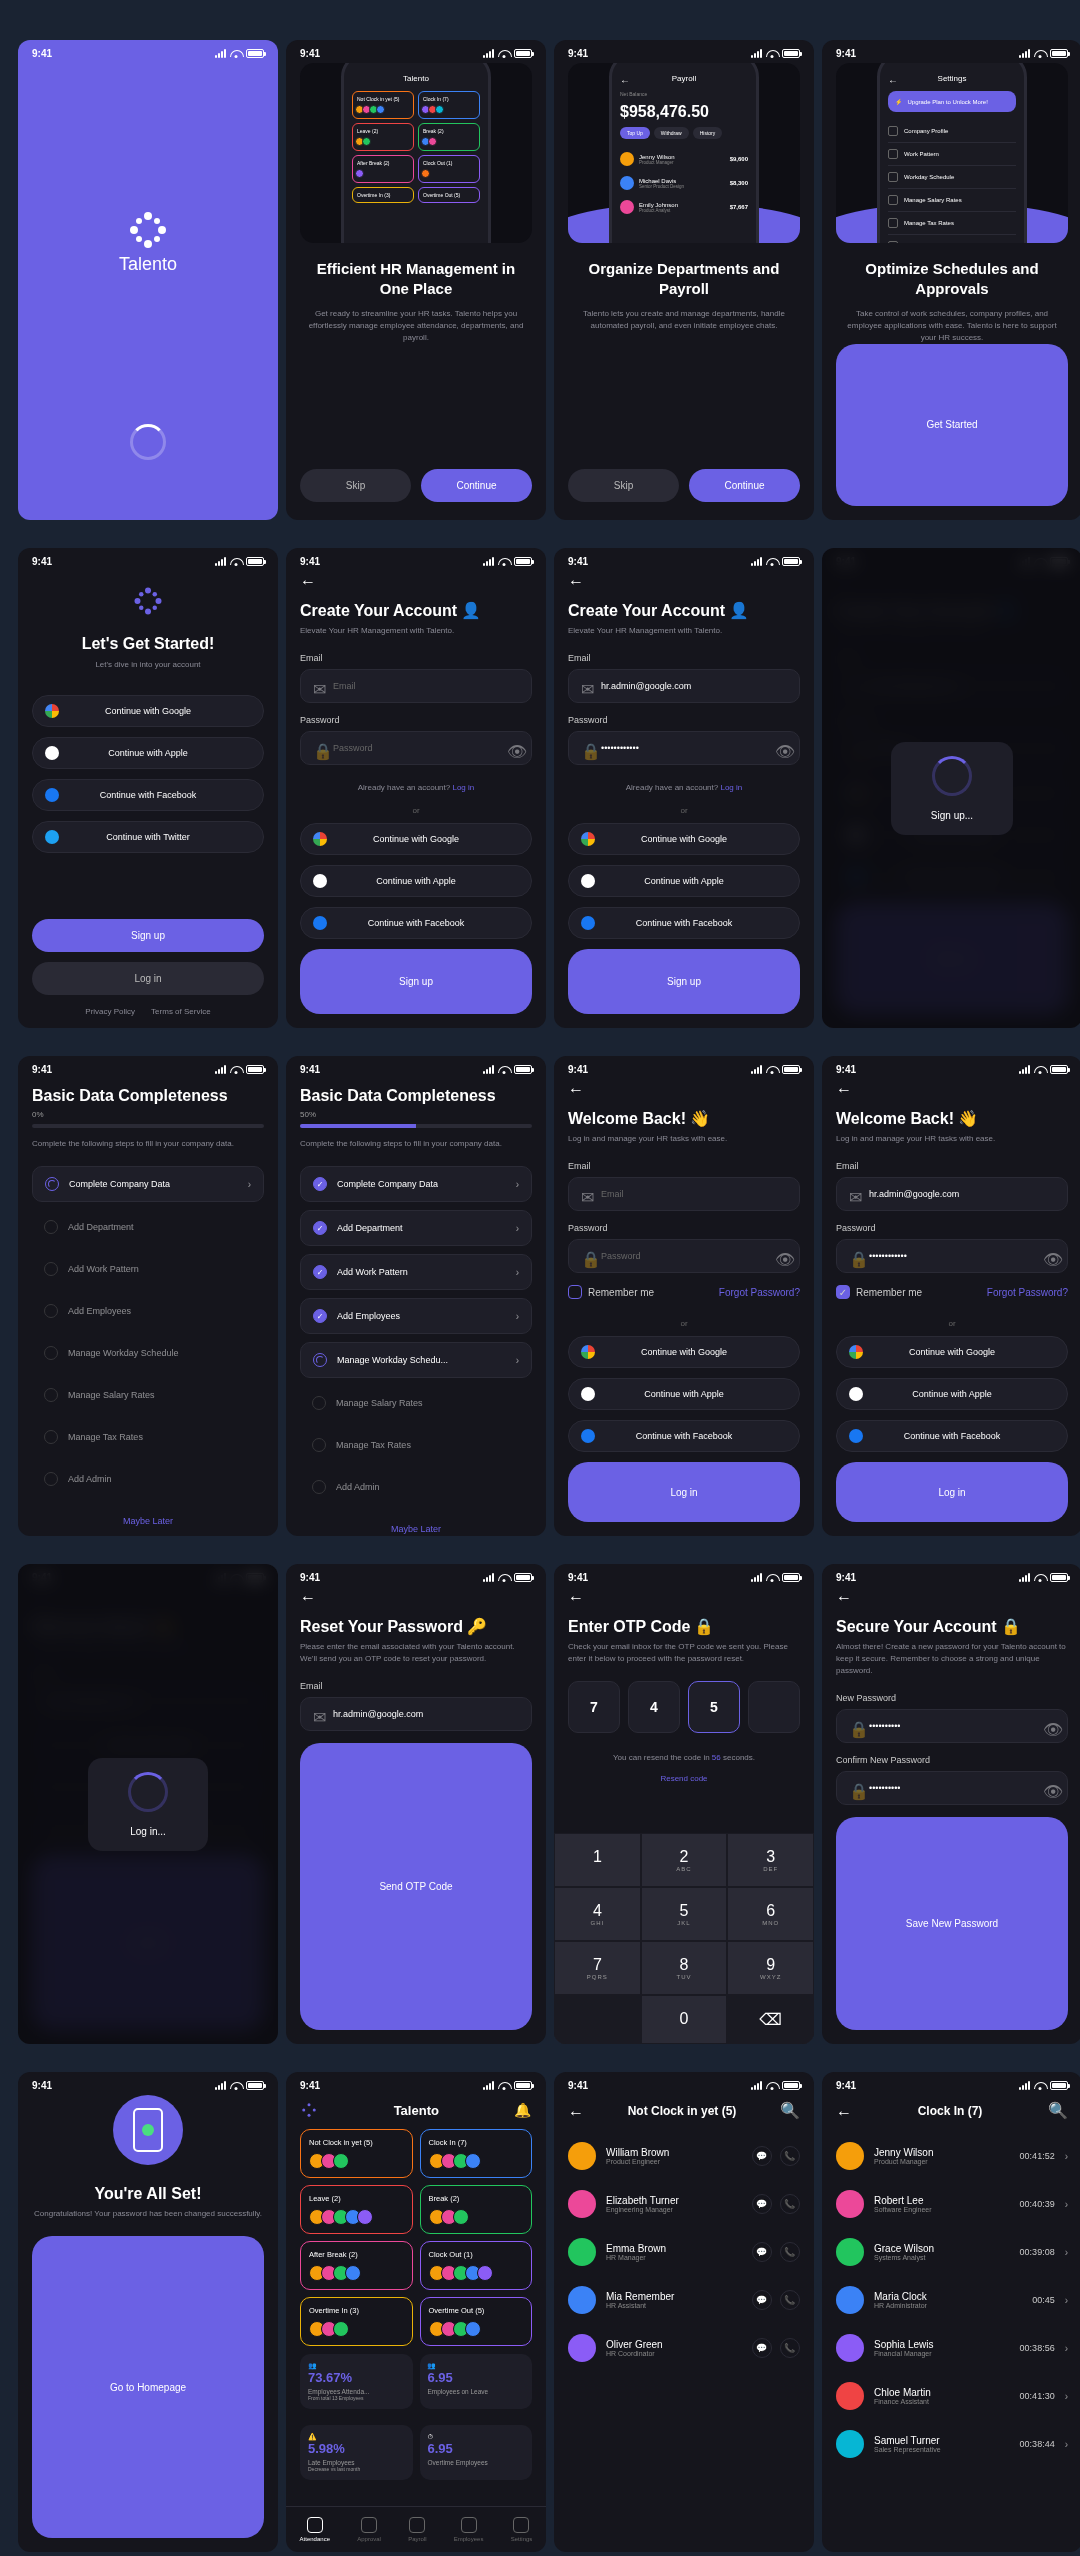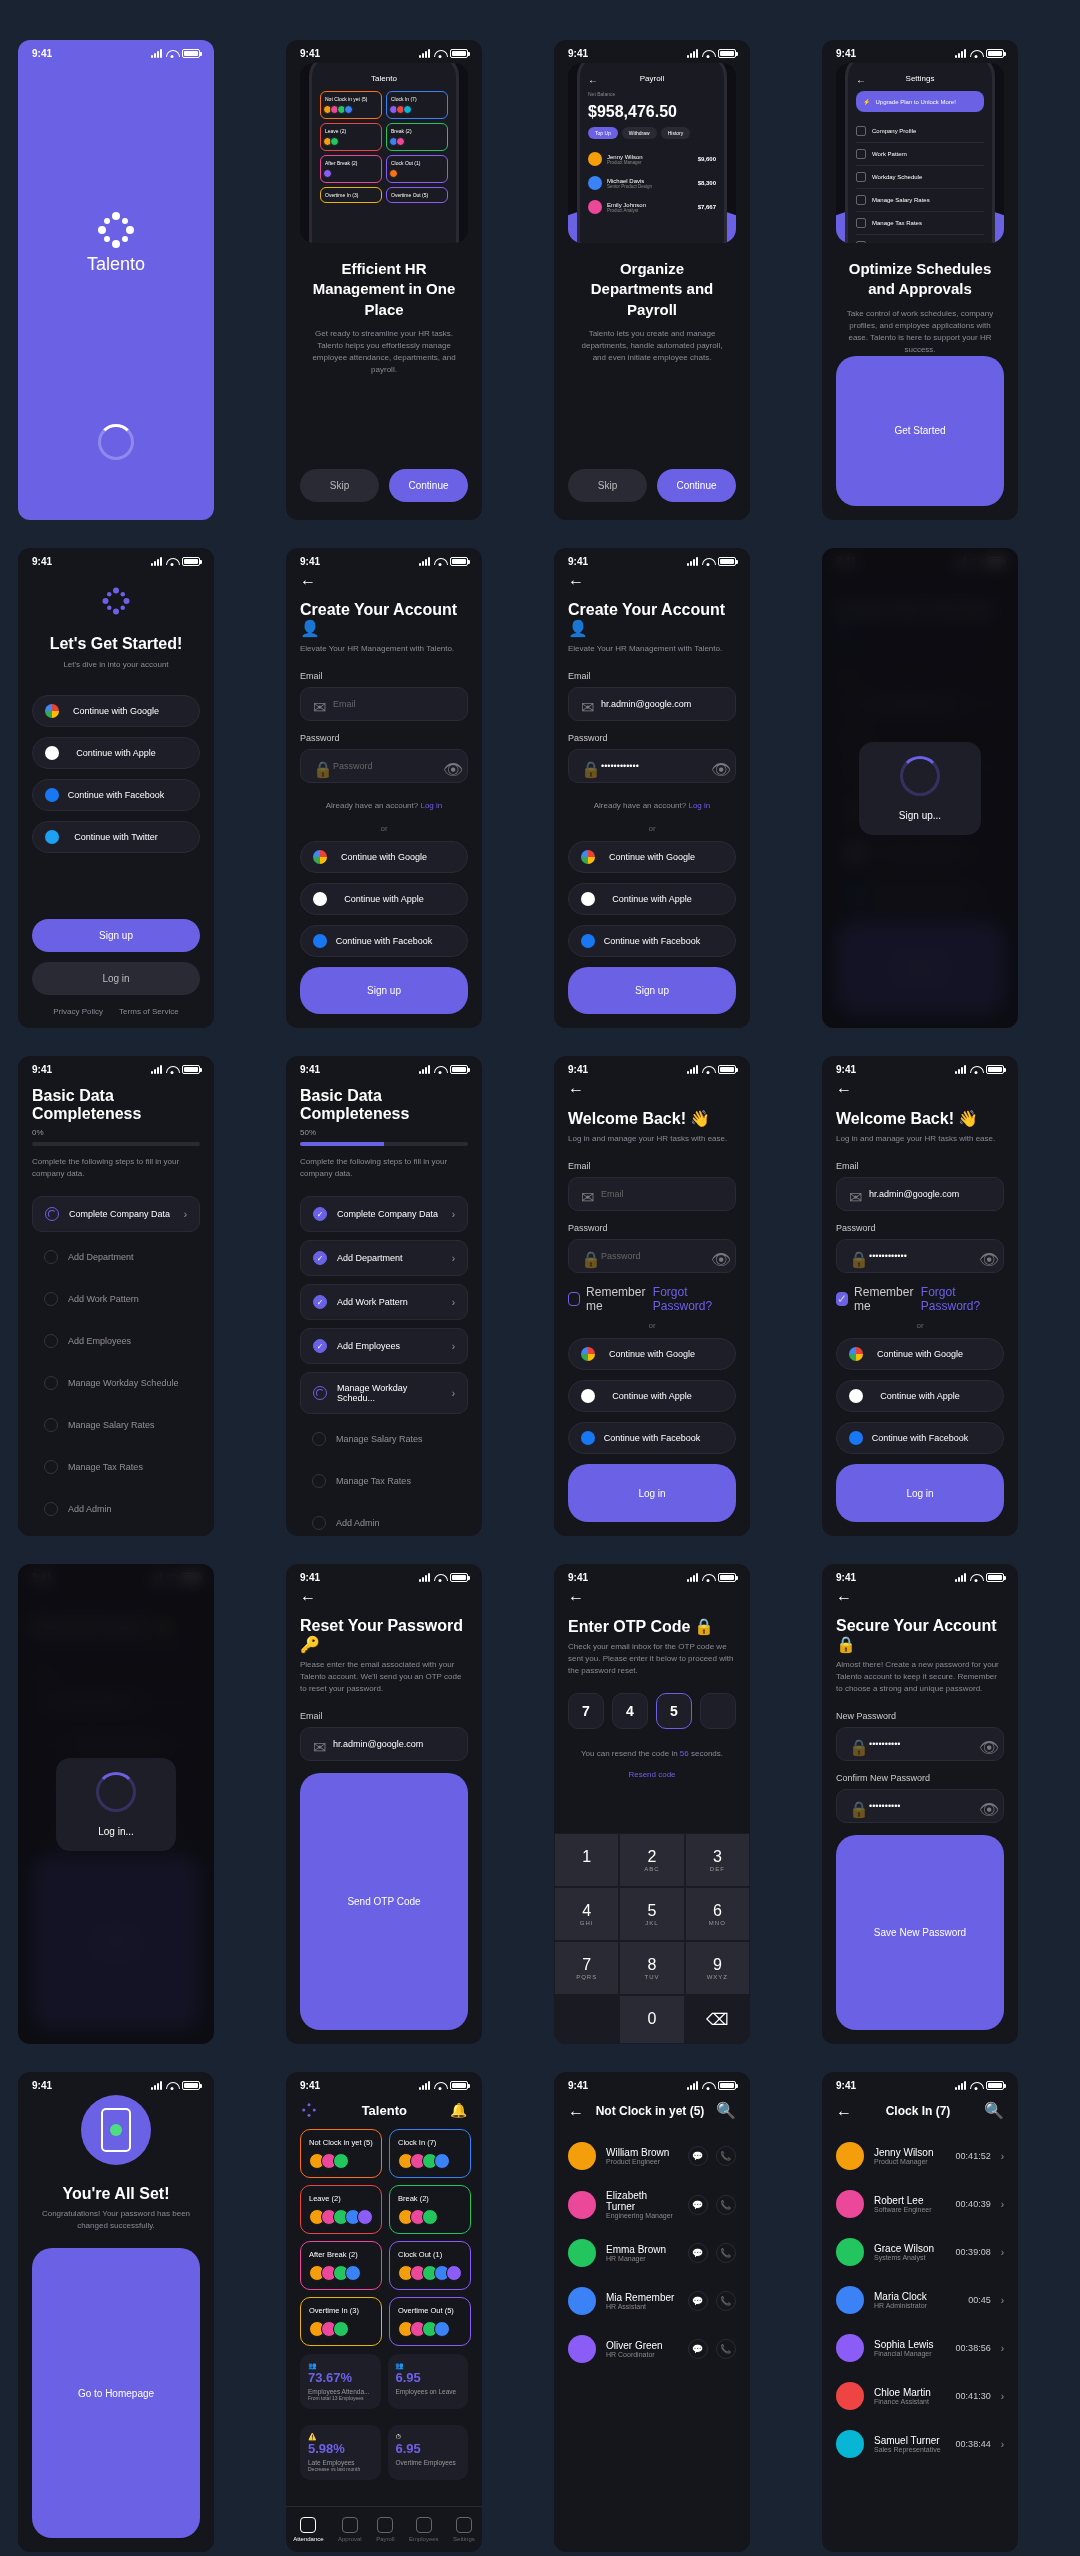--- a/index.html
+++ b/index.html
@@ -1,17 +1,17 @@
 <!DOCTYPE html>
 <html><head>
 <meta charset="utf-8">
 <style>
 *{margin:0;padding:0;box-sizing:border-box;font-family:-apple-system,BlinkMacSystemFont,sans-serif}
 body{background:#1a2332;padding:40px;display:grid;grid-template-columns:repeat(4,240px);gap:28px;justify-content:center}
-.screen{width:196px;height:480px;background:#15151c;border-radius:12px;overflow:hidden;position:relative;display:flex;flex-direction:column;color:#fff}
+.screen{width:260px;height:480px;background:#15151c;border-radius:12px;overflow:hidden;position:relative;display:flex;flex-direction:column;color:#fff}
 .status-bar{display:flex;justify-content:space-between;padding:8px 14px 4px;font-size:10px;font-weight:600}
 .status-right{display:flex;gap:4px;align-items:center}
 .signal{display:flex;gap:1px;align-items:flex-end}
 .signal span{width:2px;background:#fff;border-radius:1px}
 .signal span:nth-child(1){height:3px}.signal span:nth-child(2){height:5px}.signal span:nth-child(3){height:7px}.signal span:nth-child(4){height:9px}
 .wifi{width:12px;height:9px;position:relative}
 .wifi:before{content:"";position:absolute;bottom:0;left:50%;transform:translateX(-50%);width:3px;height:3px;background:#fff;border-radius:50%}
 .wifi:after{content:"";position:absolute;bottom:1px;left:0;width:12px;height:6px;border:1.5px solid #fff;border-bottom:none;border-radius:12px 12px 0 0}
 .battery{width:18px;height:9px;border:1px solid #fff;border-radius:2px;position:relative}
 .battery:after{content:"";position:absolute;right:-3px;top:2px;width:2px;height:4px;background:#fff;border-radius:0 1px 1px 0}
@@ -75,21 +75,21 @@
 
 .otp-row{display:flex;gap:8px;margin-bottom:14px}
 .otp-box{flex:1;aspect-ratio:1;background:#1e1e28;border:1px solid #2a2a35;border-radius:10px;display:flex;align-items:center;justify-content:center;font-size:14px;font-weight:600}
 .otp-box.active{border-color:#6b61e4}
 .keypad{margin-top:auto;display:grid;grid-template-columns:repeat(3,1fr);background:#2a2a35}
 .key{padding:14px;text-align:center;border:0.5px solid #1a1a22}
 .key-num{font-size:16px;font-weight:400}
 .key-letters{font-size:6px;color:#999;letter-spacing:1px}
 
 
-.remember-row{display:flex;justify-content:space-between;align-items:center;margin-bottom:0;font-size:12px}
+.remember-row{display:flex;justify-content:space-between;align-items:center;margin-bottom:12px;font-size:10px}
 .checkbox{width:14px;height:14px;border:1.5px solid #6b61e4;border-radius:4px;margin-right:6px;display:inline-flex;align-items:center;justify-content:center}
 .checkbox.checked{background:#6b61e4}
 .remember-left{display:flex;align-items:center;color:#ccc}
 
 
 .overlay{position:absolute;inset:0;background:rgba(10,10,15,0.8);backdrop-filter:blur(8px);display:flex;flex-direction:column;align-items:center;justify-content:center}
 .overlay-spinner{width:40px;height:40px;border:3px solid rgba(107,97,228,0.3);border-top-color:#6b61e4;border-radius:50%;margin-bottom:14px}
 .overlay-card{background:#1e1e28;padding:14px 40px;border-radius:14px;display:flex;flex-direction:column;align-items:center}
 .blurred{filter:blur(6px);opacity:0.5}
 

